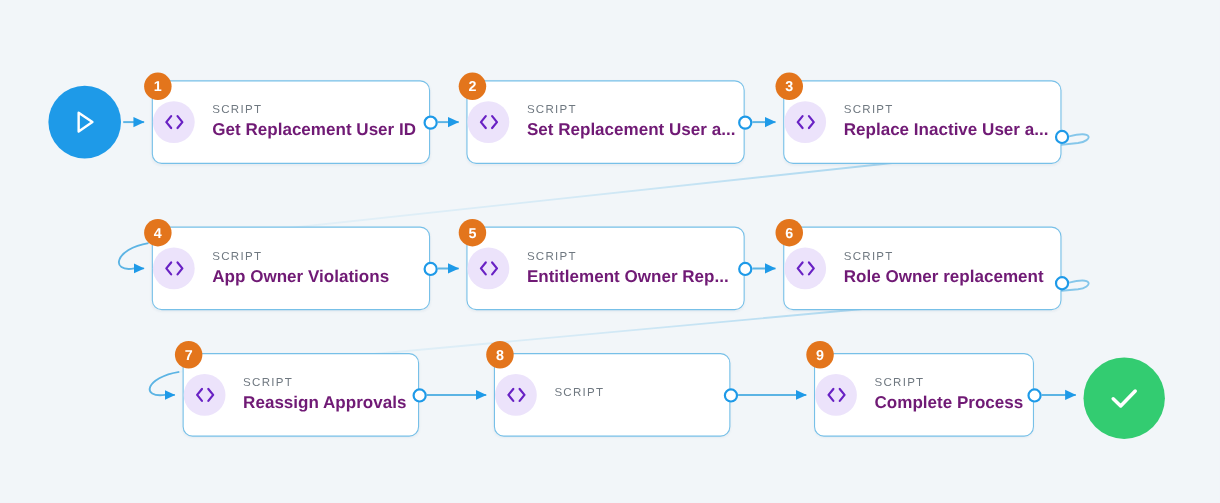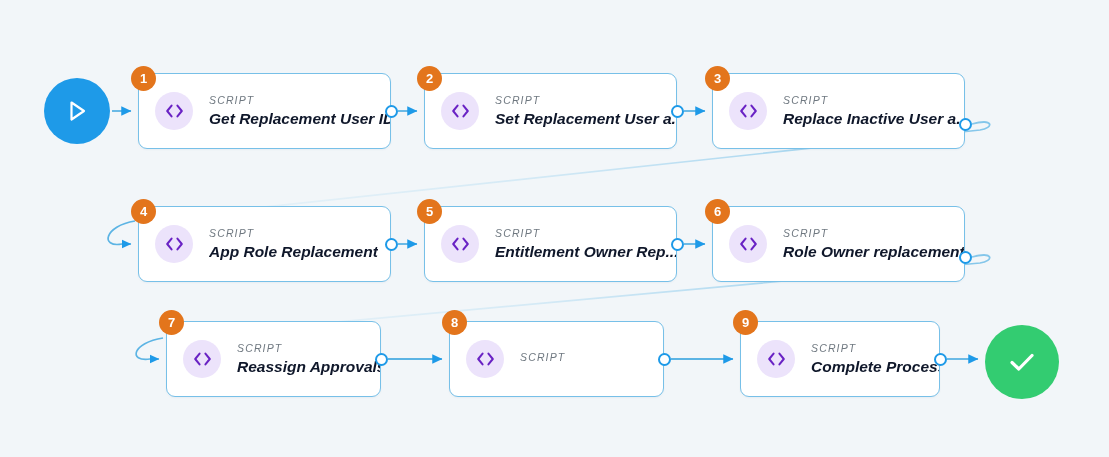--- a/index.html
+++ b/index.html
@@ -53,23 +53,21 @@
 
   
   .node {
     position: absolute;
     box-sizing: border-box;
     background: #ffffff;
     border: 1.6px solid #77c0e8;
     border-radius: 9px;
     display: flex;
     align-items: center;
-    padding-left: 16px;
     box-shadow: 0 1px 2px rgba(40,80,120,0.05);
-    font-style: italic;
   }
   .node-icon {
     width: 38px;
     height: 38px;
     border-radius: 50%;
     background: #ece3fb;
     display: flex;
     align-items: center;
     justify-content: center;
     flex: 0 0 auto;
@@ -85,21 +83,21 @@
     font-size: 10.5px;
     letter-spacing: 1.15px;
     color: #6f7880;
     line-height: 1.25;
     margin-bottom: 3px;
     white-space: nowrap;
   }
   .node-title {
     font-size: 15.5px;
     font-weight: bold;
-    color: #0f172a;
+    color: #701a75;
     line-height: 1.2;
     white-space: nowrap;
   }
 
   
   .badge {
     position: absolute;
     width: 25px;
     height: 25px;
     border-radius: 50%;
@@ -220,21 +218,21 @@
   <div class="port" style="left:959px; top:118px;"></div>
 
   <div class="node" style="left:138px; top:206px; width:253px; height:76px;">
     <div class="node-icon">
       <svg width="19" height="14" viewBox="0 0 19 14">
         <path d="M6.6,1.6 L2.2,7 L6.6,12.4 M12.4,1.6 L16.8,7 L12.4,12.4" fill="none" stroke="#6922c4" stroke-width="2" stroke-linecap="round" stroke-linejoin="round"></path>
       </svg>
     </div>
     <div class="node-text">
       <div class="node-kicker">SCRIPT</div>
-      <div class="node-title">App Role Replacement</div>
+      <div class="node-title">App Owner Violations</div>
     </div>
   </div>
   <div class="badge" style="left:131px; top:199px;">4</div>
   <div class="port" style="left:385px; top:238px;"></div>
 
   <div class="node" style="left:424px; top:206px; width:253px; height:76px;">
     <div class="node-icon">
       <svg width="19" height="14" viewBox="0 0 19 14">
         <path d="M6.6,1.6 L2.2,7 L6.6,12.4 M12.4,1.6 L16.8,7 L12.4,12.4" fill="none" stroke="#6922c4" stroke-width="2" stroke-linecap="round" stroke-linejoin="round"></path>
       </svg>

